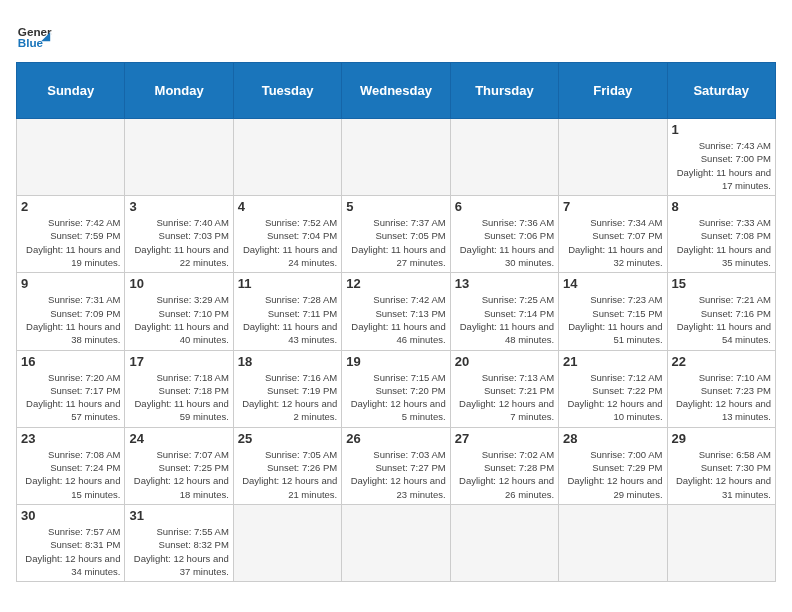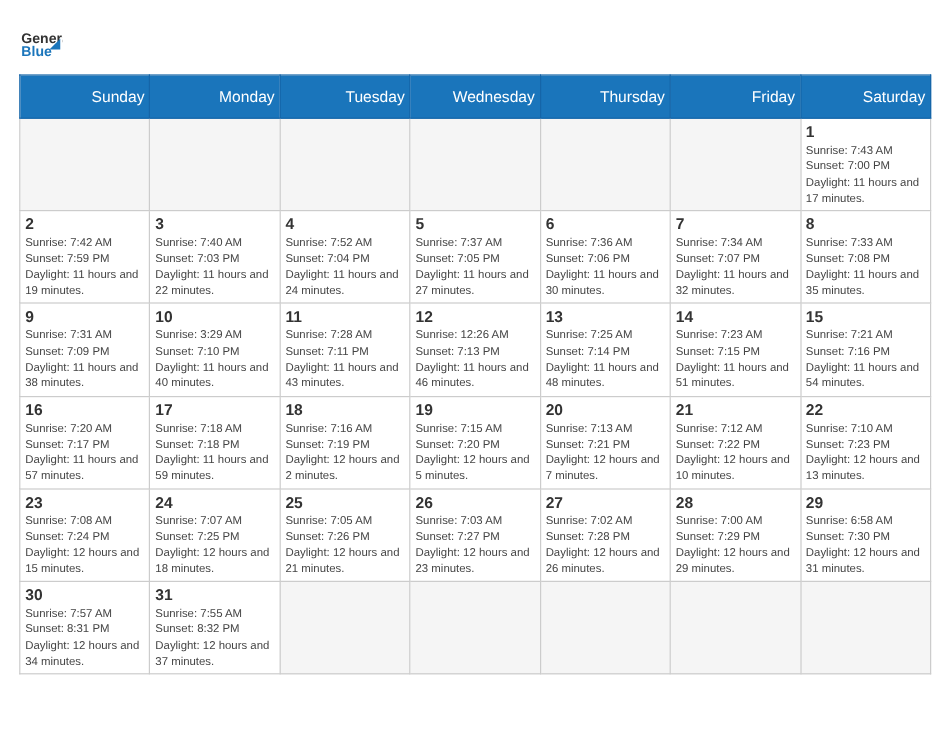--- a/index.html
+++ b/index.html
@@ -48,23 +48,23 @@
     }
     .calendar {
       width: 100%;
       border-collapse: collapse;
       border: 1px solid #ccc;
     }
     .calendar th {
       background: #1a75bb;
       color: #fff;
       font-size: 13px;
-      font-weight: normal;
-      padding: 10px 4px;
-      text-align: right;
+      font-weight: bold;
+      padding: 20px 4px;
+      text-align: center;
       border: 1px solid #1565a8;
     }
     .calendar td {
       border: 1px solid #ccc;
       vertical-align: top;
       padding: 3px 4px;
       width: calc(100% / 7);
       min-height: 70px;
       font-size: 10px;
       color: #333;
@@ -77,20 +77,21 @@
       font-size: 13px;
       font-weight: bold;
       color: #333;
       display: block;
       margin-bottom: 2px;
     }
     .day-info {
       font-size: 9.5px;
       color: #444;
       line-height: 1.4;
+      text-align: right;
     }
   </style>
 </head>
 <body>
 
 <div class="header-area">
   <div class="logo">
     <svg class="logo-icon" viewBox="0 0 40 40">
       <text x="2" y="22" font-size="13" font-weight="bold" fill="#333">General</text>
       <polygon points="28,28 38,18 38,28" fill="#1a75bb"></polygon>
@@ -193,21 +194,21 @@
 Daylight: 11 hours and 40 minutes.</div>
         </td>
         <td>
           <span class="day-number">11</span>
           <div class="day-info">Sunrise: 7:28 AM
 Sunset: 7:11 PM
 Daylight: 11 hours and 43 minutes.</div>
         </td>
         <td>
           <span class="day-number">12</span>
-          <div class="day-info">Sunrise: 12:26 AM
+          <div class="day-info">Sunrise: 7:42 AM
 Sunset: 7:13 PM
 Daylight: 11 hours and 46 minutes.</div>
         </td>
         <td>
           <span class="day-number">13</span>
           <div class="day-info">Sunrise: 7:25 AM
 Sunset: 7:14 PM
 Daylight: 11 hours and 48 minutes.</div>
         </td>
         <td>

